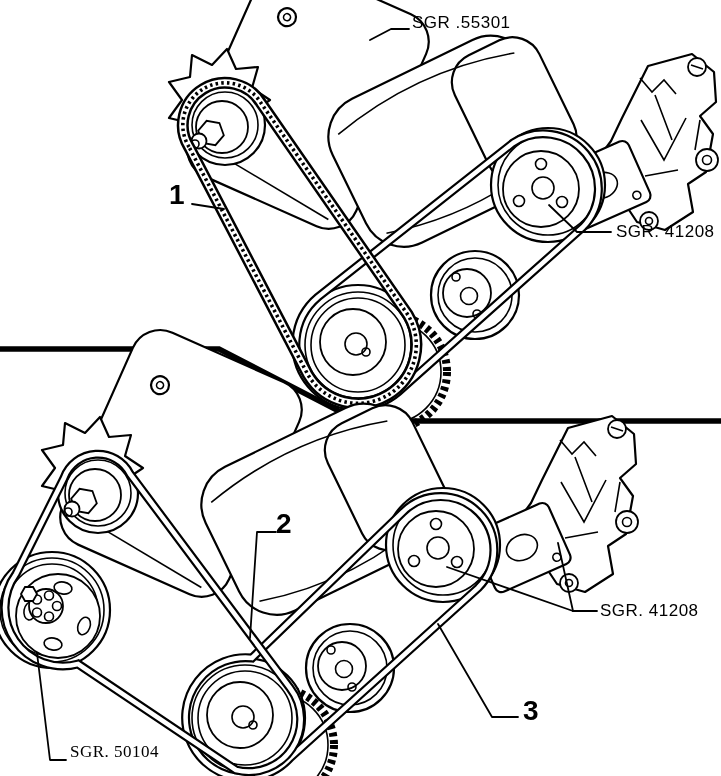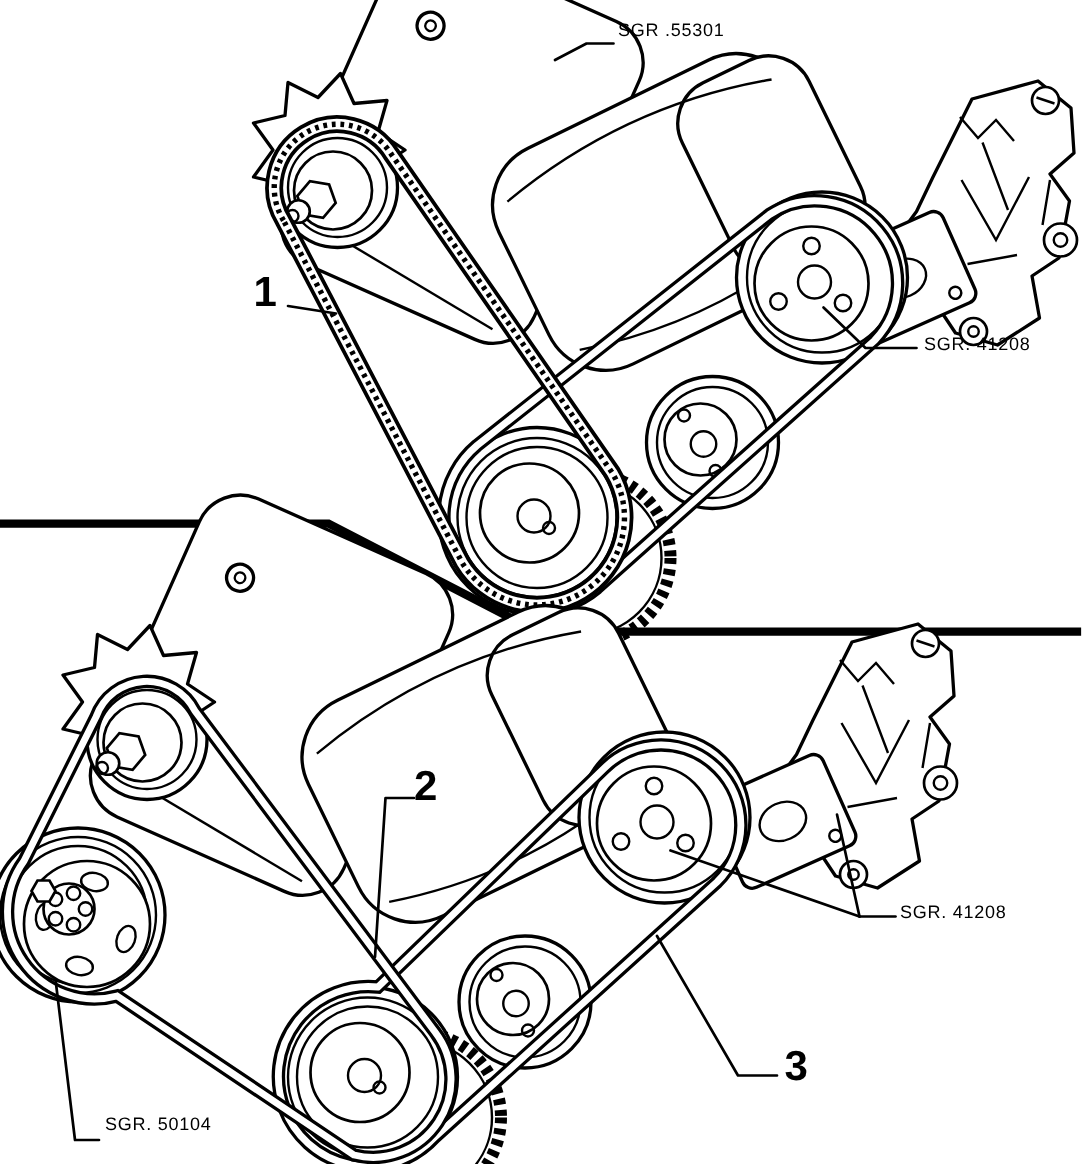--- a/index.html
+++ b/index.html
@@ -1,19 +1,19 @@
 <!DOCTYPE html>
 <html><head>
 <meta charset="utf-8">
 <style>
   html,body{margin:0;padding:0;background:#ffffff;}
   #stage{position:relative;width:721px;height:776px;background:#ffffff;overflow:hidden;
          font-family:"Liberation Sans", sans-serif;}
   #stage svg{position:absolute;left:0;top:0;}
-  .part-ref{position:absolute;color:#000;font-size:12px;letter-spacing:.5px;white-space:nowrap;}
+  .part-ref{position:absolute;color:#000;font-size:17px;letter-spacing:.5px;white-space:nowrap;}
   .callout{position:absolute;color:#000;font-size:28px;font-weight:bold;white-space:nowrap;}
   .lnw{fill:#fff;stroke:#000;stroke-width:2.2;stroke-linejoin:round;}
   .thin{fill:none;stroke:#000;stroke-width:1.6;}
   .thinw{fill:#fff;stroke:#000;stroke-width:1.8;}
   .leader{fill:none;stroke:#000;stroke-width:1.8;stroke-linejoin:round;stroke-linecap:round;}
   .divider{fill:none;stroke:#000;stroke-width:5.5;stroke-linejoin:miter;}
   .beltOuter{fill:none;stroke:#000;stroke-width:12;}
   .beltInner{fill:none;stroke:#fff;stroke-width:7;}
   .beltTeeth{fill:none;stroke:#000;stroke-width:3.6;stroke-dasharray:2.5 3.2;}
   .vbeltOuter{fill:none;stroke:#000;stroke-width:9;}
@@ -161,15 +161,15 @@
     <polyline class="leader" points="37,653 50,760 66,760"></polyline>
   </g>
 </svg>
 
 <div class="part-ref" style="left:412px;top:13px;">SGR .55301</div>
 <div class="part-ref" style="left:616px;top:222px;">SGR. 41208</div>
 <div class="callout" style="left:169px;top:179px;">1</div>
 <div class="callout" style="left:276px;top:508px;">2</div>
 <div class="part-ref" style="left:600px;top:601px;">SGR. 41208</div>
 <div class="callout" style="left:523px;top:695px;">3</div>
-<div class="part-ref" style="left:70px;top:742px;">SGR. 50104</div>
+<div class="part-ref" style="left:70px;top:742px;font-family:Liberation Serif, serif;">SGR. 50104</div>
 
 </div>
 
 </body></html>

